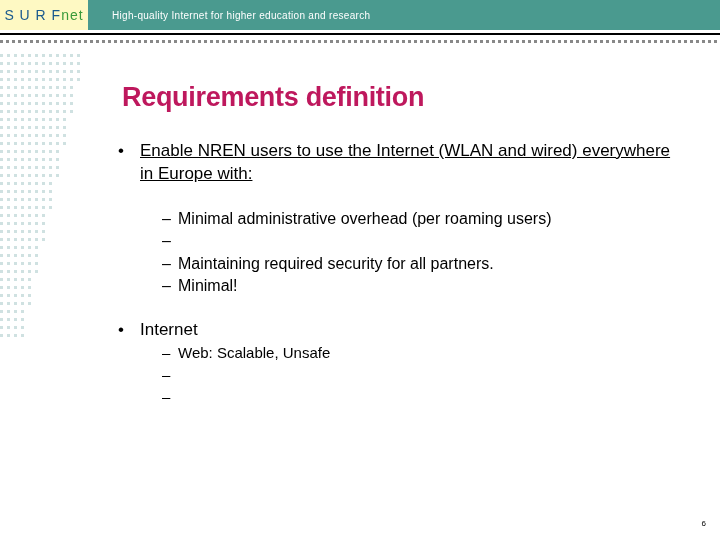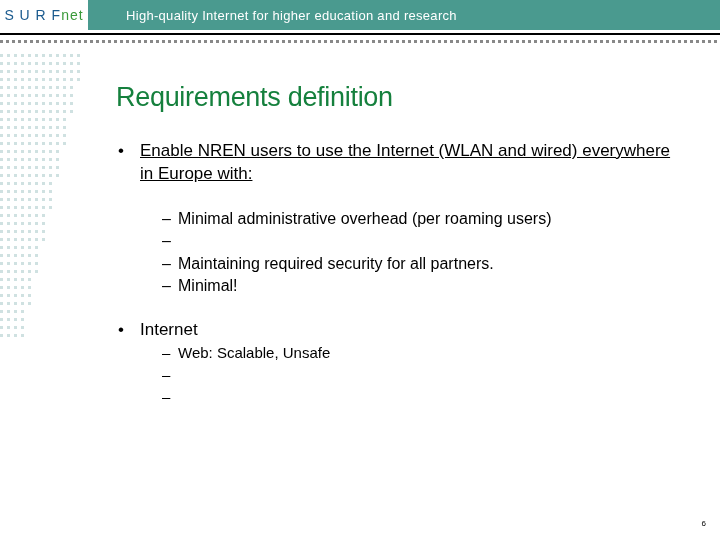--- a/index.html
+++ b/index.html
@@ -1,33 +1,33 @@
 <!DOCTYPE html>
 <html><head>
 <meta charset="utf-8">
 <style>
   * { margin: 0; padding: 0; box-sizing: border-box; }
   html, body { width: 720px; height: 540px; font-family: Verdana, Geneva, sans-serif; background: #fff; overflow: hidden; }
   .slide { position: relative; width: 720px; height: 540px; }
 
   .header-bar { position: absolute; top: 0; left: 0; width: 720px; height: 30px; background: #4a9a8f; display: flex; align-items: center; }
-  .logo-box { width: 88px; height: 30px; background: #ffffff; display: flex; align-items: center; justify-content: center; }
+  .logo-box { width: 88px; height: 30px; background: #fef9c3; display: flex; align-items: center; justify-content: center; }
   .logo-text { font-family: Verdana, sans-serif; font-size: 14px; letter-spacing: 1px; color: #1a5a8e; font-weight: 500; }
   .logo-text .net { color: #3a9a3a; }
-  .tagline { color: #fff; font-size: 13px; margin-left: 38px; font-weight: 500; letter-spacing: 0.3px; }
+  .tagline { color: #fff; font-size: 10px; margin-left: 24px; font-weight: 500; letter-spacing: 0.3px; }
 
   .header-sep { position: absolute; top: 33px; left: 0; width: 720px; height: 2px; background: #000; }
   .dot-row { position: absolute; top: 40px; left: 0; width: 720px; height: 6px; }
   .dot-row span { display:inline-block; width:3px; height:3px; background:#888; margin-right:3px; vertical-align:top; }
 
   .dots-side { position: absolute; top: 48px; left: 0; width: 90px; height: 300px; overflow: hidden; opacity: 0.35; }
   .dots-side .r { white-space: nowrap; line-height: 8px; height:8px; }
   .dots-side .r span { display:inline-block; width:3px; height:3px; background:#7aa; margin-right:4px; }
 
-  .title { position: absolute; top: 82px; left: 116px; font-size: 27px; font-weight: normal; color: #15803d; letter-spacing: -0.3px; }
+  .title { position: absolute; top: 82px; left: 122px; font-size: 27px; font-weight: bold; color: #be185d; letter-spacing: -0.3px; }
 
   .content { position: absolute; top: 140px; left: 118px; width: 560px; color: #000; }
   .b1 { font-size: 17px; line-height: 1.35; margin-bottom: 22px; display: flex; }
   .b1 .dot { width: 22px; flex-shrink:0; }
   .b1 .txt { flex: 1; text-decoration: underline; }
 
   .sub { font-size: 16px; line-height: 1.4; margin-left: 44px; margin-bottom: 22px; }
   .sub .row { display: flex; }
   .sub .dash { width: 16px; flex-shrink:0; }
 

